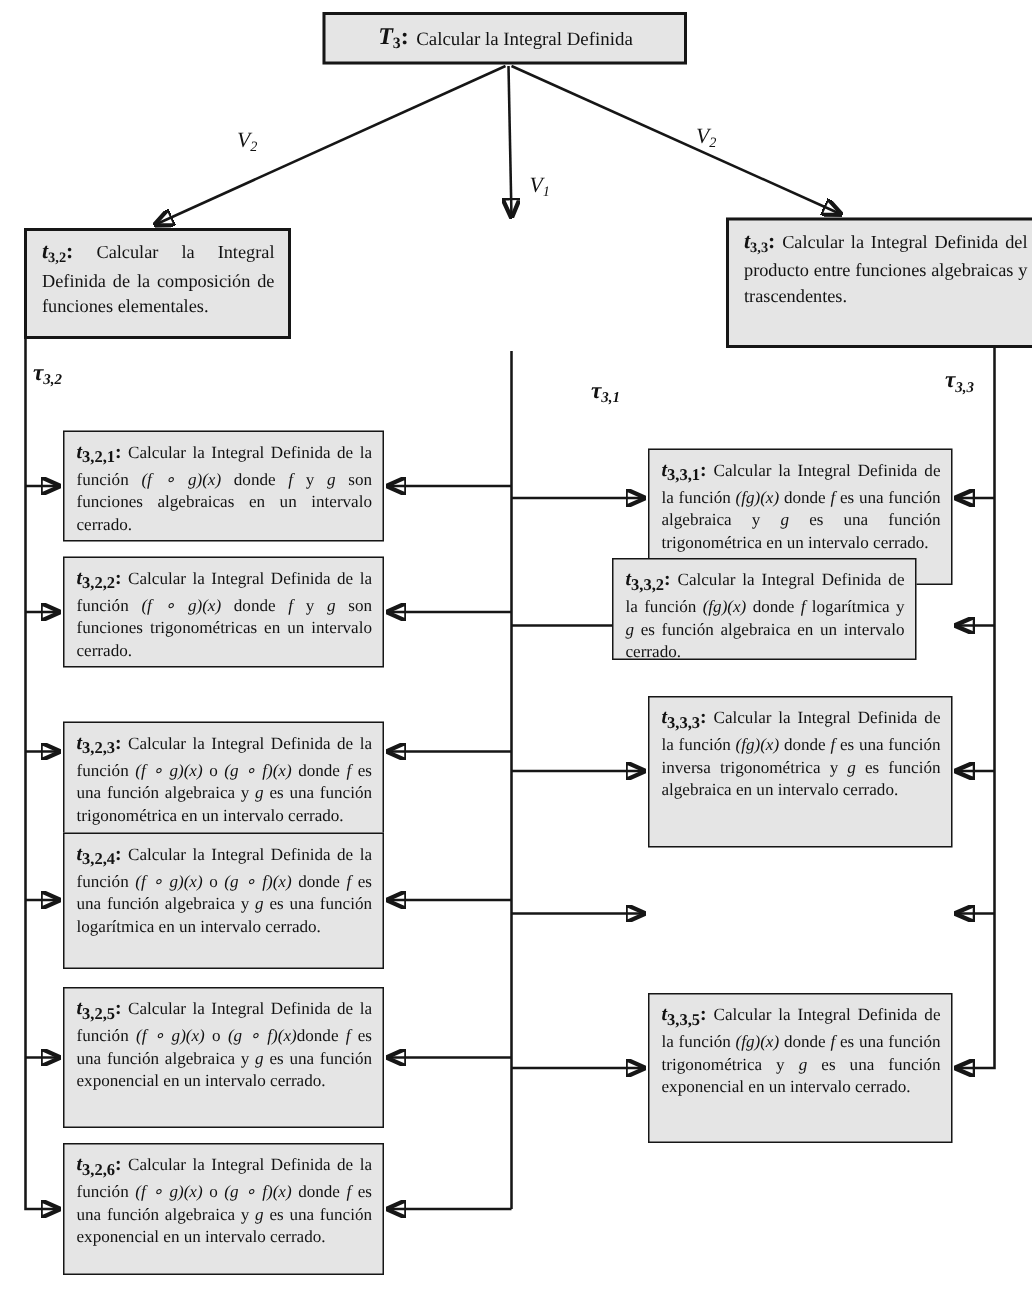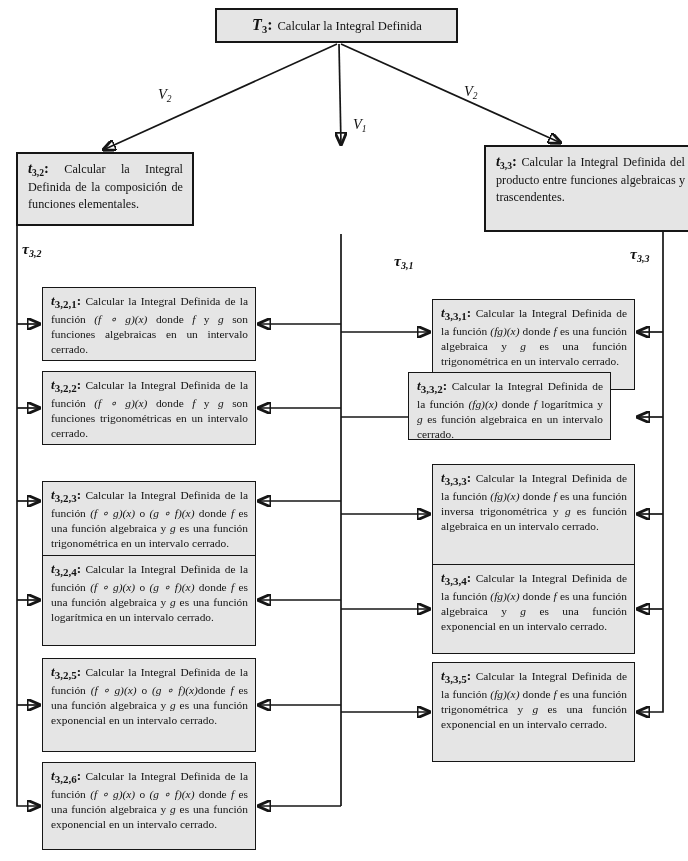--- a/index.html
+++ b/index.html
@@ -117,16 +117,15 @@
   <div class="box leaf" id="b-t321"><b class="tl"><i>t</i><sub>3,2,1</sub>:</b> <span>Calcular la Integral Definida de la función <i class="mm">(f ∘ g)(x)</i> donde <i class="mm">f</i> y <i class="mm">g</i> son funciones algebraicas en un intervalo cerrado.</span></div>
   <div class="box leaf" id="b-t322"><b class="tl"><i>t</i><sub>3,2,2</sub>:</b> <span>Calcular la Integral Definida de la función <i class="mm">(f ∘ g)(x)</i> donde <i class="mm">f</i> y <i class="mm">g</i> son funciones trigonométricas en un intervalo cerrado.</span></div>
   <div class="box leaf" id="b-t323"><b class="tl"><i>t</i><sub>3,2,3</sub>:</b> <span>Calcular la Integral Definida de la función <i class="mm">(f ∘ g)(x)</i> o <i class="mm">(g ∘ f)(x)</i> donde <i class="mm">f</i> es una función algebraica y <i class="mm">g</i> es una función trigonométrica en un intervalo cerrado.</span></div>
   <div class="box leaf" id="b-t324"><b class="tl"><i>t</i><sub>3,2,4</sub>:</b> <span>Calcular la Integral Definida de la función <i class="mm">(f ∘ g)(x)</i> o <i class="mm">(g ∘ f)(x)</i> donde <i class="mm">f</i> es una función algebraica y <i class="mm">g</i> es una función logarítmica en un intervalo cerrado.</span></div>
   <div class="box leaf" id="b-t325"><b class="tl"><i>t</i><sub>3,2,5</sub>:</b> <span>Calcular la Integral Definida de la función <i class="mm">(f ∘ g)(x)</i> o <i class="mm">(g ∘ f)(x)</i>donde <i class="mm">f</i> es una función algebraica y <i class="mm">g</i> es una función exponencial en un intervalo cerrado.</span></div>
   <div class="box leaf" id="b-t326"><b class="tl"><i>t</i><sub>3,2,6</sub>:</b> <span>Calcular la Integral Definida de la función <i class="mm">(f ∘ g)(x)</i> o <i class="mm">(g ∘ f)(x)</i> donde <i class="mm">f</i> es una función algebraica y <i class="mm">g</i> es una función exponencial en un intervalo cerrado.</span></div>
 
   <div class="box leaf" id="b-t331"><b class="tl"><i>t</i><sub>3,3,1</sub>:</b> <span>Calcular la Integral Definida de la función <i class="mm">(fg)(x)</i> donde <i class="mm">f</i> es una función algebraica y <i class="mm">g</i> es una función trigonométrica en un intervalo cerrado.</span></div>
   <div class="box leaf" id="b-t332"><b class="tl"><i>t</i><sub>3,3,2</sub>:</b> <span>Calcular la Integral Definida de la función <i class="mm">(fg)(x)</i> donde <i class="mm">f</i> logarítmica y <i class="mm">g</i> es función algebraica en un intervalo cerrado.</span></div>
   <div class="box leaf" id="b-t333"><b class="tl"><i>t</i><sub>3,3,3</sub>:</b> <span>Calcular la Integral Definida de la función <i class="mm">(fg)(x)</i> donde <i class="mm">f</i> es una función inversa trigonométrica y <i class="mm">g</i> es función algebraica en un intervalo cerrado.</span></div>
-  <div class="box leaf" id="b-t334"><b class="tl"><i>t</i><sub>3,3,4</sub>:</b> <span>Calcular la Integral Definida de la función <i class="mm">(fg)(x)</i> donde <i class="mm">f</i> es una función algebraica y <i class="mm">g</i> es una función exponencial en un intervalo cerrado.</span></div>
   <div class="box leaf" id="b-t335"><b class="tl"><i>t</i><sub>3,3,5</sub>:</b> <span>Calcular la Integral Definida de la función <i class="mm">(fg)(x)</i> donde <i class="mm">f</i> es una función trigonométrica y <i class="mm">g</i> es una función exponencial en un intervalo cerrado.</span></div>
 
 </div>
 
 </body></html>

